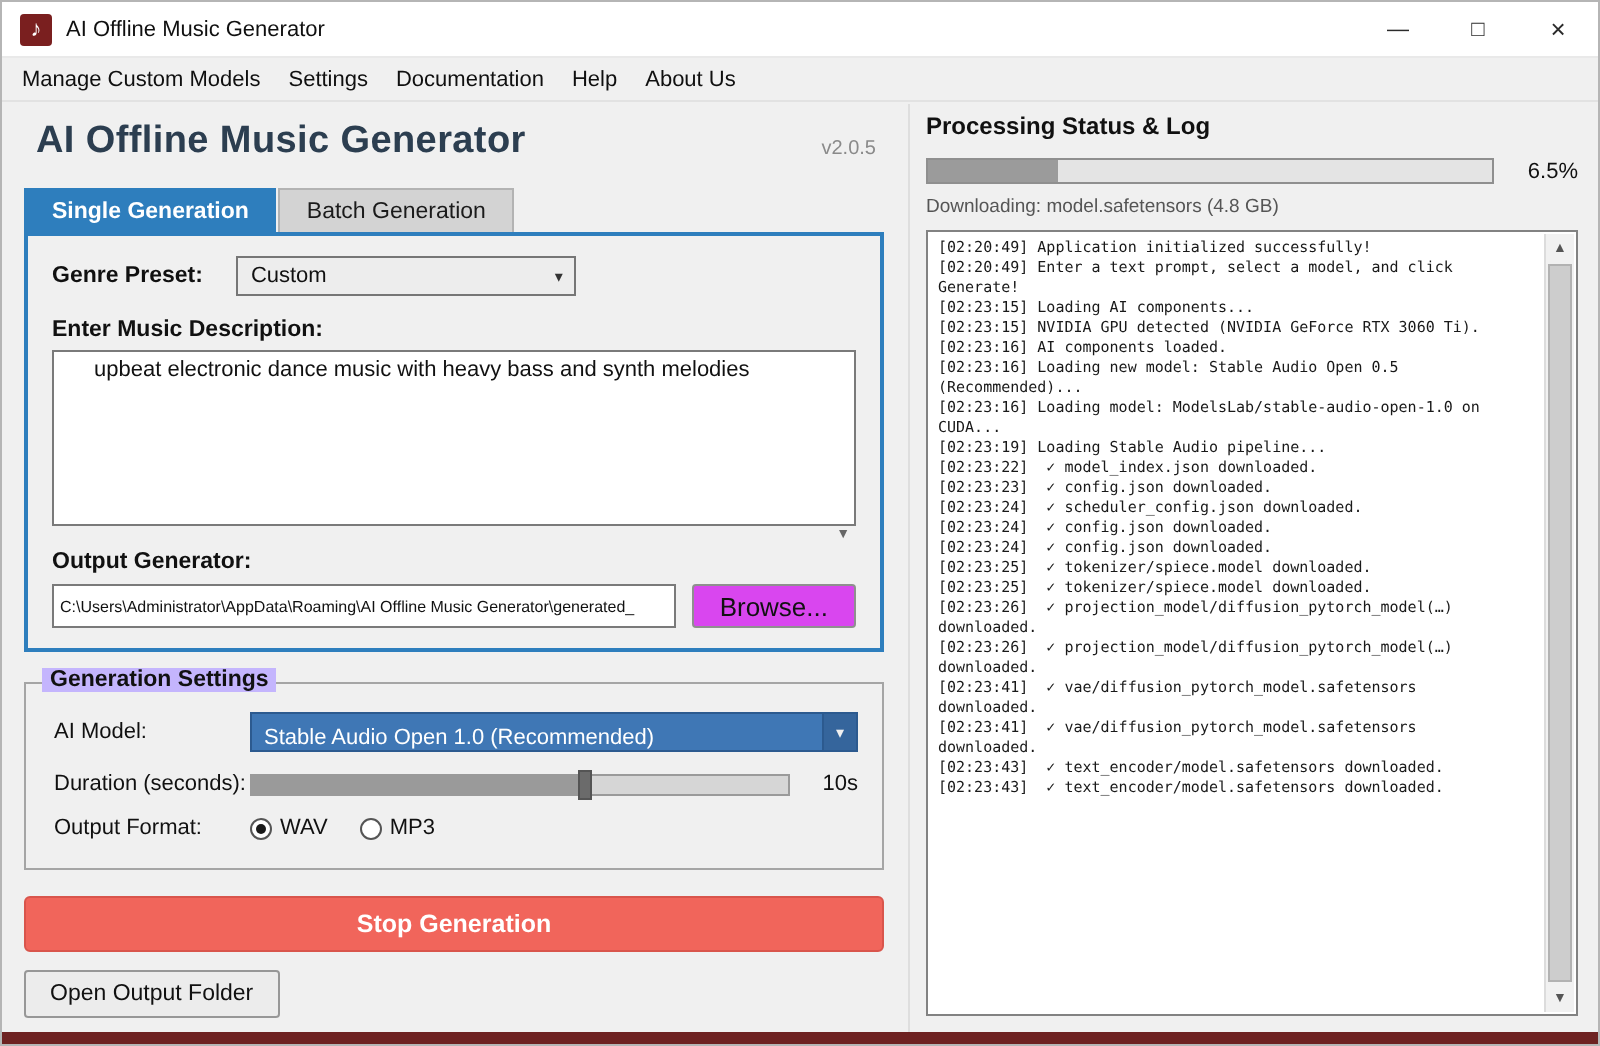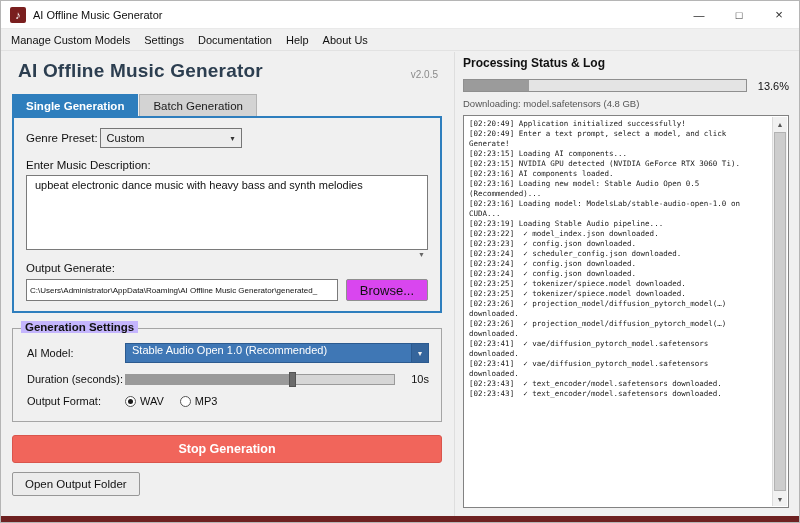--- a/index.html
+++ b/index.html
@@ -33,39 +33,39 @@
   .page-title { font-size: 19px; font-weight: bold; color: #2c3e50; letter-spacing: .2px; }
   .version { margin-left: auto; font-size: 10px; color: #8a8a8a; padding-bottom: 2px; text-align: center; }
 
   
   .tabs { display: flex; margin-top: 12px; }
   .tab { font-size: 11.5px; padding: 5px 13px 4px 13px; background: #d3d3d3; color: #1b1b1b; border: 1px solid #b3b3b3; border-bottom: none; margin-right: 1px; font-family: "Liberation Sans", sans-serif; }
   .tab.active { background: #2e7ebd; border-color: #2e7ebd; color: #fff; font-weight: bold; }
   .tab-content { border: 2px solid #2e7ebd; background: #f0f0f0; padding: 10px 12px 10px 12px; }
 
   .form-row { display: flex; align-items: center; }
-  .label-bold { font-size: 11.5px; font-weight: normal; color: #111; }
-  .genre-select { width: 142px; height: 20px; margin-left: 2px; background: #ededed; border: 1px solid #767676; display: flex; align-items: center; font-size: 11px; color: #111; padding-left: 6px; }
+  .label-bold { font-size: 11.5px; font-weight: bold; color: #111; }
+  .genre-select { width: 170px; height: 20px; margin-left: 17px; background: #ededed; border: 1px solid #767676; display: flex; align-items: center; font-size: 11px; color: #111; padding-left: 6px; }
   .select-arrow { margin-left: auto; width: 16px; text-align: center; color: #333; font-size: 8px; }
 
   .desc-label { margin-top: 11px; }
-  textarea.desc { display: block; width: 100%; height: 75px; margin-top: 4px; border: 1px solid #7a7a7a; background: #fff; font-family: "Liberation Sans", sans-serif; font-size: 11px; color: #111; padding: 3px 8px; resize: none; }
+  textarea.desc { display: block; width: 100%; height: 88px; margin-top: 4px; border: 1px solid #7a7a7a; background: #fff; font-family: "Liberation Sans", sans-serif; font-size: 11px; color: #111; padding: 3px 20px; resize: none; }
   .scroll-hint { height: 9px; line-height: 9px; text-align: right; padding-right: 3px; font-size: 7px; color: #666; }
 
   .outdir-label { margin-top: 3px; }
   .outdir-row { display: flex; align-items: center; margin-top: 5px; }
   .outdir-input { flex: 1; height: 22px; border: 1px solid #7a7a7a; background: #fff; font-family: "Liberation Sans", sans-serif; font-size: 8px; color: #111; padding: 0 3px; min-width: 0; }
   .browse-btn { margin-left: 8px; height: 22px; padding: 0 13px; font-size: 13px; color: #111; background: #d946ef; border: 1px solid #8f8f8f; border-radius: 2px; font-family: "Liberation Sans", sans-serif; }
 
   
   .settings-group { position: relative; margin-top: 15px; border: 1px solid #a5a5a5; padding: 14px 12px 4px 14px; }
   .settings-title { position: absolute; top: -8px; left: 8px; background: #c4b5fd; padding: 0 4px; font-size: 11.5px; font-weight: bold; color: #111; }
   .settings-row { display: flex; align-items: center; margin-bottom: 10px; }
   .settings-label { width: 98px; flex: 0 0 auto; font-size: 11px; color: #111; }
-  .model-select { flex: 1; height: 20px; background: #3f77b5; border: 1px solid #2c5a8f; color: #fff; font-size: 11px; display: flex; align-items: flex-start; padding-left: 6px; min-width: 0; white-space: nowrap; overflow: hidden; }
+  .model-select { flex: 1; height: 20px; background: #3f77b5; border: 1px solid #2c5a8f; color: #fff; font-size: 11px; display: flex; align-items: flex-end; padding-left: 6px; min-width: 0; white-space: nowrap; overflow: hidden; }
   .model-arrow { margin-left: auto; width: 17px; height: 100%; background: #35659c; border-left: 1px solid #2c5a8f; color: #f0f0f0; display: flex; align-items: center; justify-content: center; font-size: 8px; flex: 0 0 auto; }
   .slider { flex: 1; height: 11px; background: #d6d6d6; border: 1px solid #9a9a9a; position: relative; }
   .slider-fill { position: absolute; left: 0; top: 0; bottom: 0; width: 61%; background: #9a9a9a; }
   .slider-handle { position: absolute; left: 61%; top: -3px; width: 7px; height: 15px; background: #6b6b6b; border: 1px solid #545454; }
   .duration-value { width: 26px; flex: 0 0 auto; text-align: right; font-size: 11px; color: #111; margin-left: 8px; }
   .radio { display: flex; align-items: center; margin-right: 16px; font-size: 11px; color: #111; background: transparent; border: none; font-family: "Liberation Sans", sans-serif; }
   .radio-circle { width: 11px; height: 11px; border: 1px solid #555; border-radius: 50%; background: #fff; margin-right: 4px; position: relative; flex: 0 0 auto; }
   .radio-circle.checked::after { content: ""; position: absolute; left: 2px; top: 2px; right: 2px; bottom: 2px; background: #1a1a1a; border-radius: 50%; }
 
   .stop-btn { display: block; margin-top: 13px; width: 100%; height: 28px; background: #f1655b; border: 1px solid #d9554c; border-radius: 3px; color: #fff; font-weight: bold; font-size: 12.5px; font-family: "Liberation Sans", sans-serif; }
@@ -137,21 +137,21 @@
           <div class="genre-select">
             <span>Custom</span>
             <span class="select-arrow">▾</span>
           </div>
         </div>
 
         <div class="label-bold desc-label">Enter Music Description:</div>
         <textarea class="desc" style="">upbeat electronic dance music with heavy bass and synth melodies</textarea>
         <div class="scroll-hint">▼</div>
 
-        <div class="label-bold outdir-label">Output Generate:</div>
+        <div class="label-bold outdir-label">Output Generator:</div>
         <div class="outdir-row">
           <input class="outdir-input" value="C:\Users\Administrator\AppData\Roaming\AI Offline Music Generator\generated_" style="">
           <button class="browse-btn">Browse...</button>
         </div>
       </div>
 
       <div class="settings-group">
         <div class="settings-title">Generation Settings</div>
 
         <div class="settings-row">
@@ -191,21 +191,21 @@
       </div>
     </div>
 
     <div class="right-panel">
       <div class="status-title">Processing Status &amp; Log</div>
 
       <div class="progress-row">
         <div class="progress-track">
           <div class="progress-fill" style="width: 23%;"></div>
         </div>
-        <span class="progress-percent">13.6%</span>
+        <span class="progress-percent">6.5%</span>
       </div>
 
       <div class="downloading">Downloading: model.safetensors (4.8 GB)</div>
 
       <div class="log-box">
         <div class="log-text">
             <div class="log-line">[02:20:49] Application initialized successfully!</div>
             <div class="log-line">[02:20:49] Enter a text prompt, select a model, and click Generate!</div>
             <div class="log-line">[02:23:15] Loading AI components...</div>
             <div class="log-line">[02:23:15] NVIDIA GPU detected (NVIDIA GeForce RTX 3060 Ti).</div>

